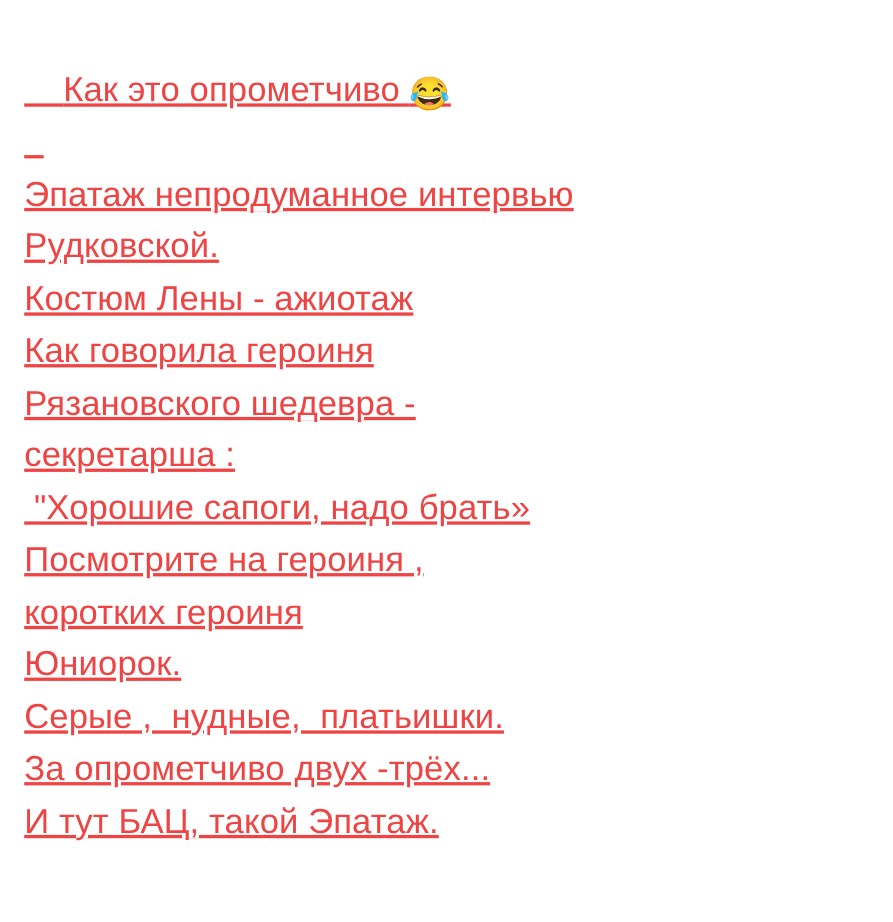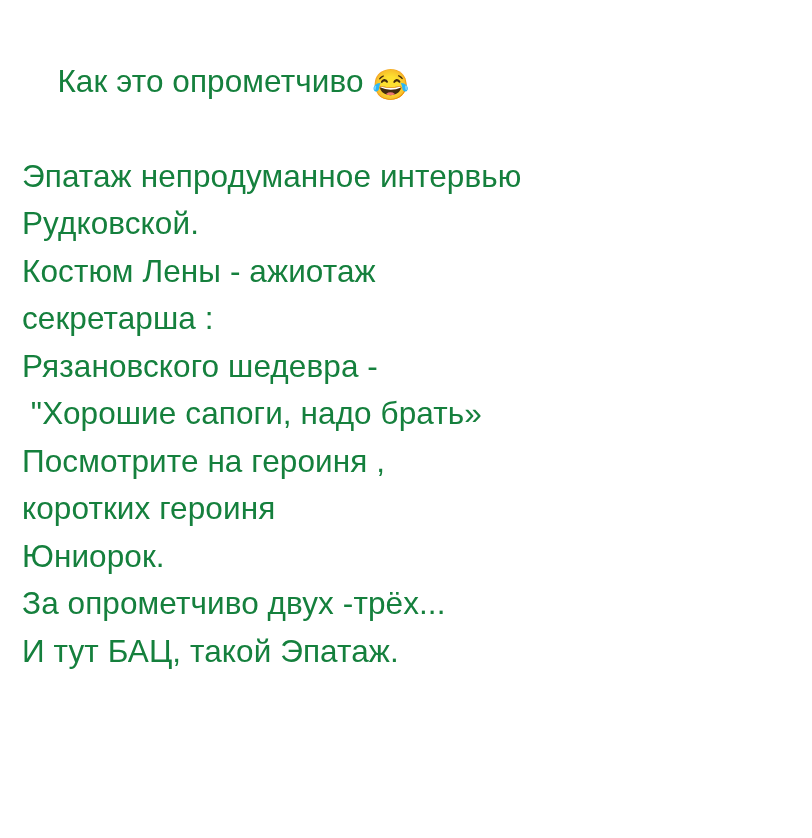--- a/index.html
+++ b/index.html
@@ -11,45 +11,48 @@
     width: 812px;
     height: 838px;
     overflow: hidden;
     font-family: "Liberation Sans", sans-serif;
   }
   #text-block {
     padding: 10px 18px 0 22px;
     box-sizing: border-box;
   }
   .line {
-    color: #15803d;
+    color: #ef4444;
     font-size: 31.5px;
     line-height: 47.5px;
     font-weight: 400;
     letter-spacing: 0.1px;
     white-space: pre-wrap;
     word-break: break-word;
+    text-decoration: underline;
   }
   .line .emoji {
     font-size: 30px;
     line-height: 1;
     vertical-align: -3px;
   }
 </style>
 </head>
 <body style="background: rgb(255, 255, 255);">
 
 <div id="text-block">
   <div class="line">
     <span>Как это опрометчиво </span><span class="emoji">😂</span>
   </div>
   <div class="line">Эпатаж непродуманное интервью</div>
   <div class="line">Рудковской.</div>
   <div class="line">Костюм Лены - ажиотаж</div>
+  <div class="line">Как говорила героиня</div>
+  <div class="line">Рязановского шедевра -</div>
   <div class="line">секретарша :</div>
-  <div class="line">Рязановского шедевра -</div>
   <div class="line"> "Хорошие сапоги, надо брать»</div>
   <div class="line">Посмотрите на героиня ,</div>
   <div class="line">коротких героиня</div>
   <div class="line">Юниорок.</div>
+  <div class="line">Серые ,  нудные,  платьишки.</div>
   <div class="line">За опрометчиво двух -трёх...</div>
   <div class="line">И тут БАЦ, такой Эпатаж.</div>
 </div>
 
 </body></html>

